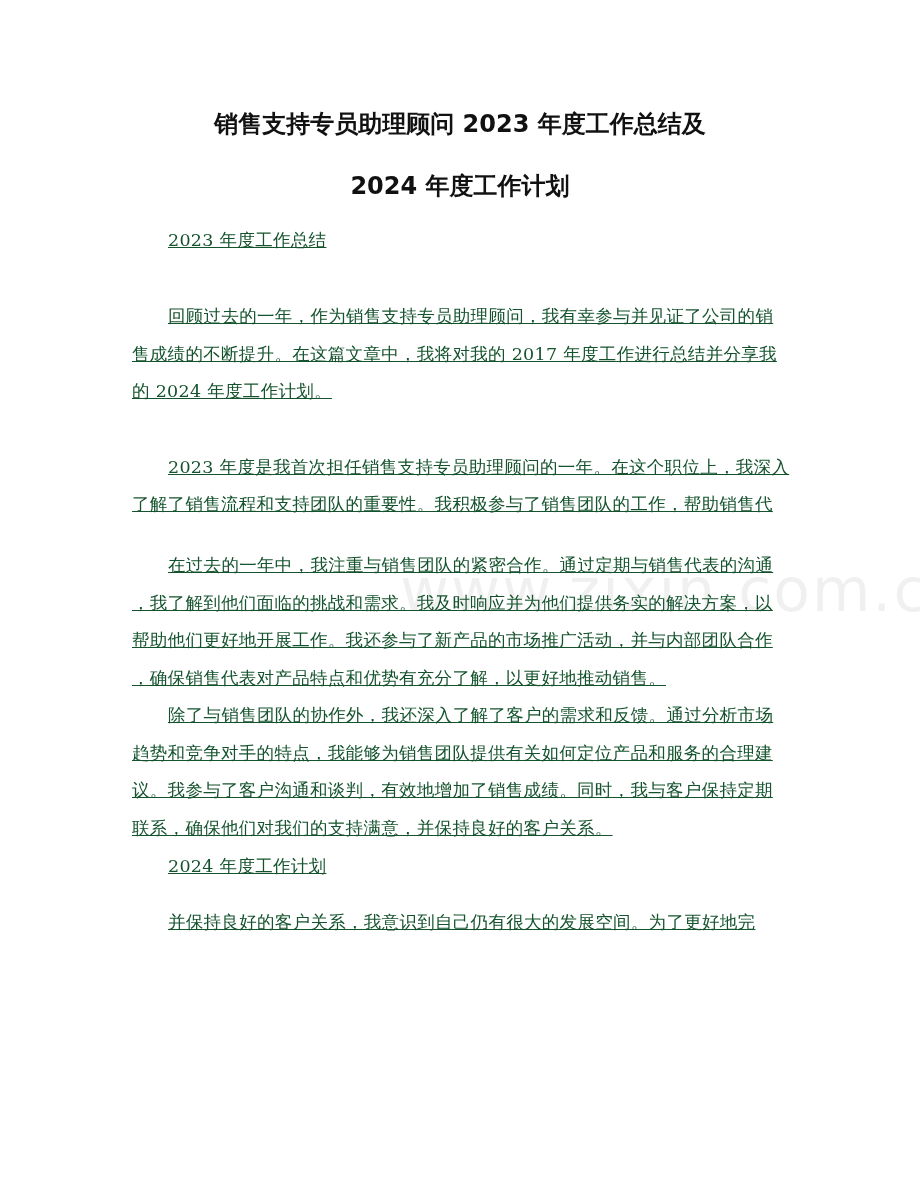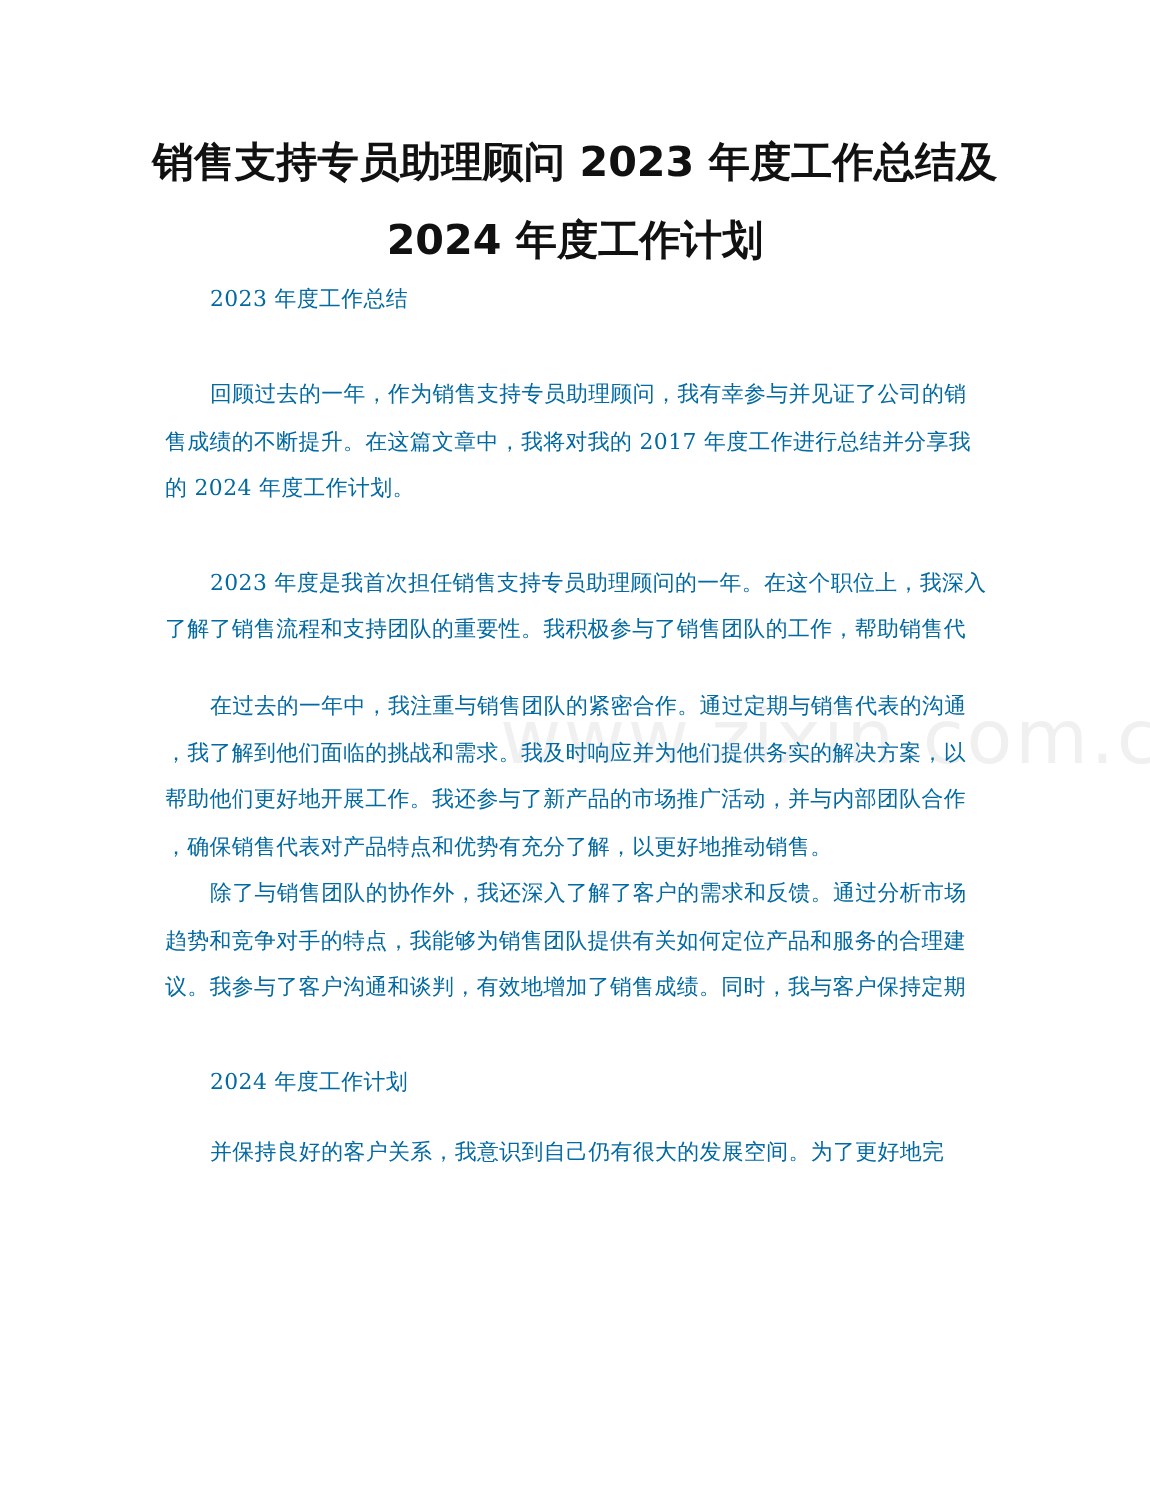--- a/index.html
+++ b/index.html
@@ -22,35 +22,36 @@
       width: 920px;
       height: 1191px;
     }
     .title {
       position: absolute;
       left: 0;
       width: 920px;
       text-align: center;
       font-family: "DejaVu Sans", "Liberation Sans", sans-serif;
       font-weight: bold;
-      font-size: 33px;
+      font-size: 24px;
       letter-spacing: 0px;
       color: #111111;
       white-space: nowrap;
     }
     .title.l1 { top: 108px; }
     .title.l2 { top: 170px; }
     .line {
       position: absolute;
       left: 132px;
       font-size: 17.5px;
       line-height: 22px;
       white-space: nowrap;
-      color: #0369a1;
+      color: #14532d;
       letter-spacing: 0.3px;
+      text-decoration: underline;
     }
     .line.indent { left: 168px; }
     .watermark {
       position: absolute;
       left: 400px;
       top: 555px;
       font-family: "DejaVu Sans", "Liberation Sans", sans-serif;
       font-size: 60px;
       color: rgba(0,0,0,0.06);
       white-space: nowrap;
@@ -78,18 +79,19 @@
   <div class="watermark">www.zixin.com.cn</div>
 
   <div class="line indent" style="top:554px">在过去的一年中，我注重与销售团队的紧密合作。通过定期与销售代表的沟通</div>
   <div class="line" style="top:592px">，我了解到他们面临的挑战和需求。我及时响应并为他们提供务实的解决方案，以</div>
   <div class="line" style="top:629px">帮助他们更好地开展工作。我还参与了新产品的市场推广活动，并与内部团队合作</div>
   <div class="line" style="top:667px">，确保销售代表对产品特点和优势有充分了解，以更好地推动销售。</div>
 
   <div class="line indent" style="top:704px">除了与销售团队的协作外，我还深入了解了客户的需求和反馈。通过分析市场</div>
   <div class="line" style="top:742px">趋势和竞争对手的特点，我能够为销售团队提供有关如何定位产品和服务的合理建</div>
   <div class="line" style="top:779px">议。我参与了客户沟通和谈判，有效地增加了销售成绩。同时，我与客户保持定期</div>
+  <div class="line" style="top:817px">联系，确保他们对我们的支持满意，并保持良好的客户关系。</div>
 
   <div class="line indent" style="top:855px">2024 年度工作计划</div>
 
   <div class="line indent" style="top:911px">并保持良好的客户关系，我意识到自己仍有很大的发展空间。为了更好地完</div>
 
 </div>
 
 </body></html>

